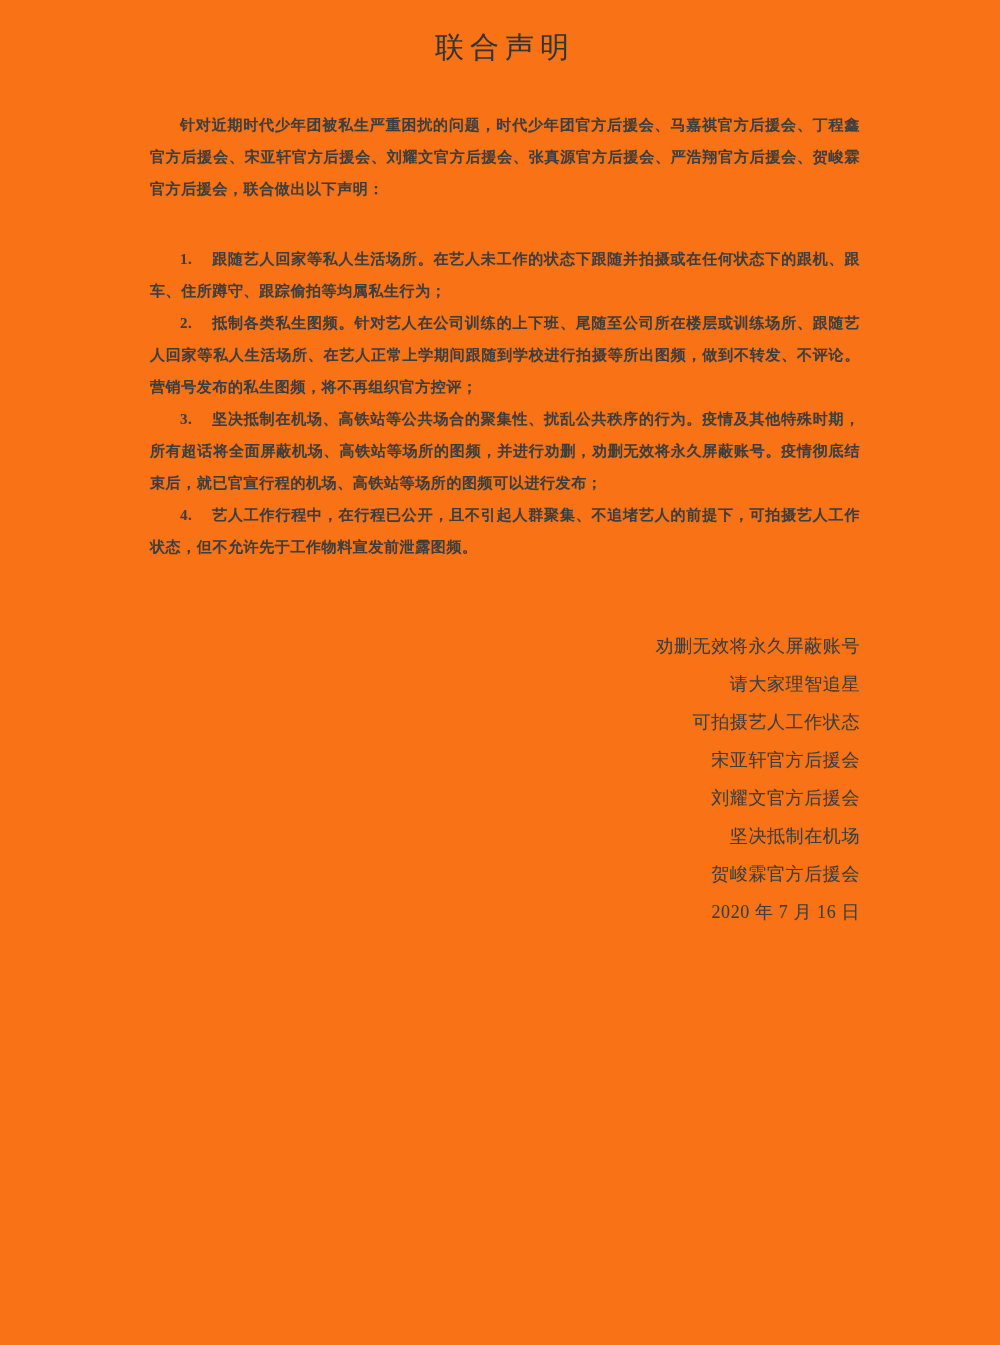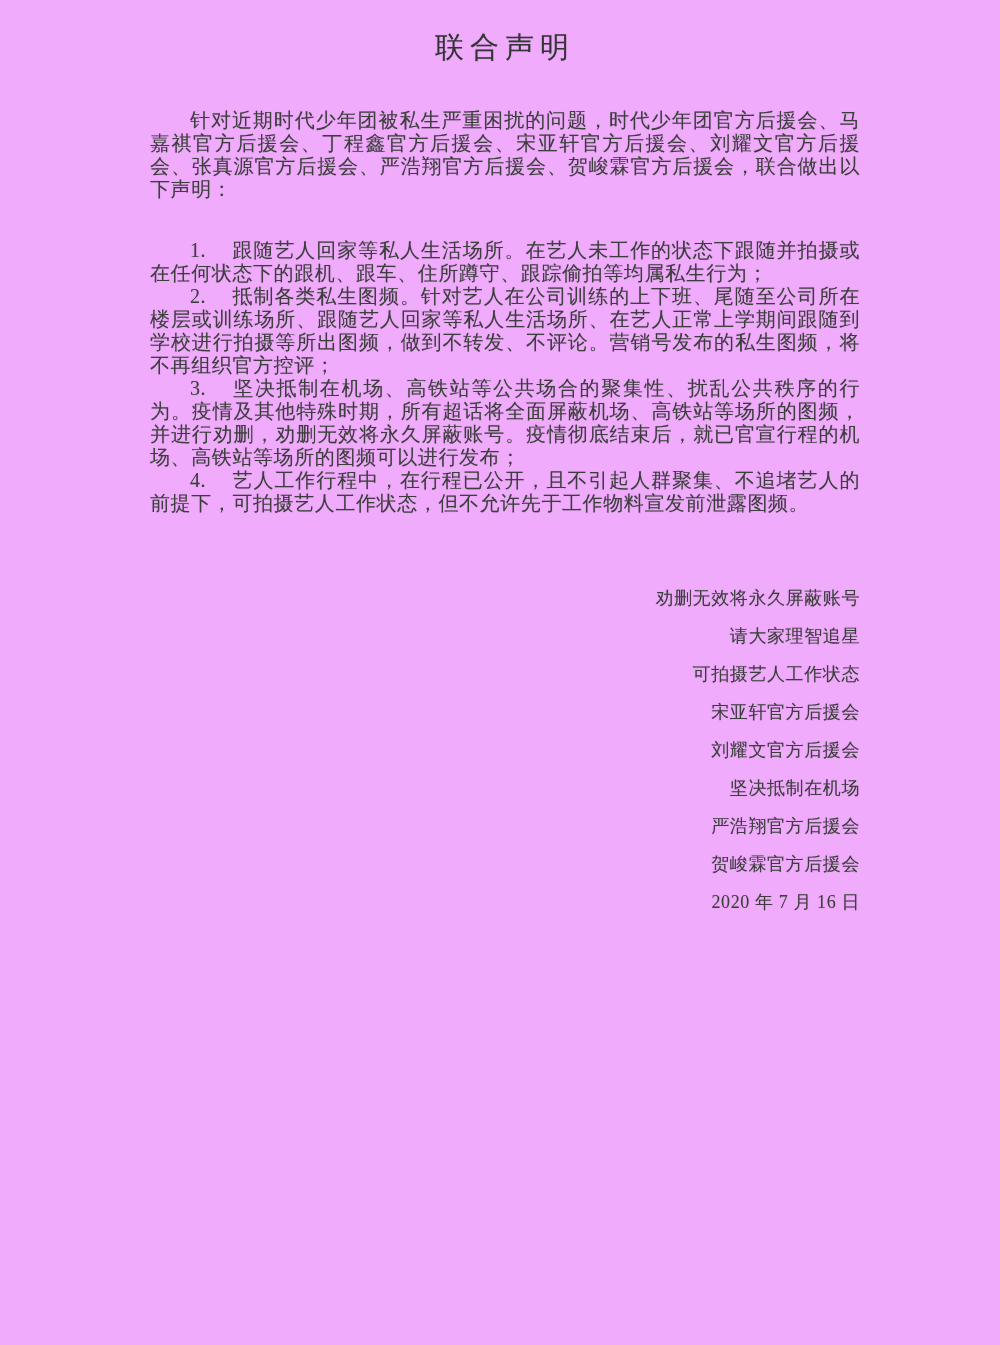--- a/index.html
+++ b/index.html
@@ -5,40 +5,41 @@
   * { margin: 0; padding: 0; box-sizing: border-box; }
   html, body { background: #ffffff; }
   body {
     width: 1000px;
     font-family: "Liberation Serif", "DejaVu Serif", serif;
   }
   .page {
     position: relative;
     width: 1000px;
     height: 1345px;
-    background: #f0abfc;
+    background: #f97316;
     overflow: hidden;
     color: #3e3e3e;
     padding: 0 140px 0 150px;
     text-shadow: 0 0 1px rgba(90,90,90,0.35);
   }
   .doc-title {
     margin-top: 30px;
     text-align: center;
     font-size: 29px;
     font-weight: 500;
     letter-spacing: 6px;
     line-height: 1.2;
     color: #343434;
   }
   .body-text {
-    font-size: 20px;
+    font-size: 15px;
     letter-spacing: 0.6px;
-    line-height: 23px;
+    line-height: 32px;
     text-align: justify;
+    font-weight: bold;
   }
   p.para { text-indent: 2em; }
   .intro { margin-top: 44px; margin-bottom: 38px; }
   .item { margin: 0; }
   .item .num { margin-right: 1.3em; }
   .slogan { margin-top: 28px; }
   .closing { margin-top: 40px; }
   .signatures {
     margin-top: 64px;
     text-align: right;
@@ -70,18 +71,17 @@
 
   </div>
 
   <div class="signatures">
     <div>劝删无效将永久屏蔽账号</div>
     <div>请大家理智追星</div>
     <div>可拍摄艺人工作状态</div>
     <div>宋亚轩官方后援会</div>
     <div>刘耀文官方后援会</div>
     <div>坚决抵制在机场</div>
-    <div>严浩翔官方后援会</div>
     <div>贺峻霖官方后援会</div>
     <div>2020 年 7 月 16 日</div>
   </div>
 
 </div>
 
 </body></html>

